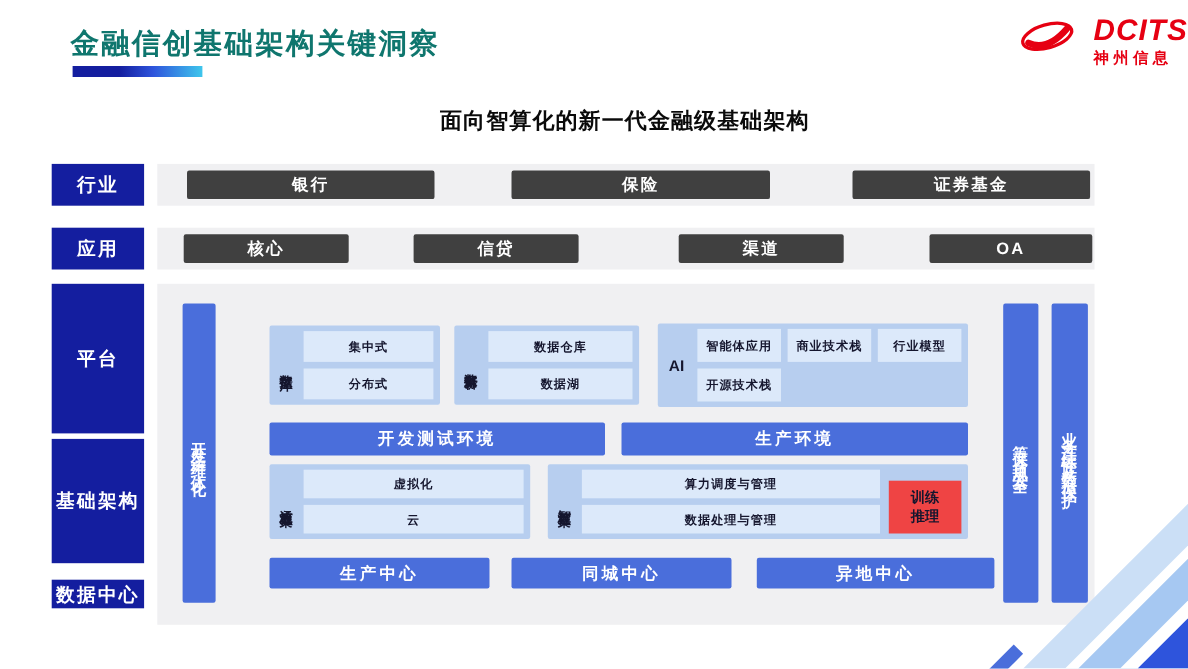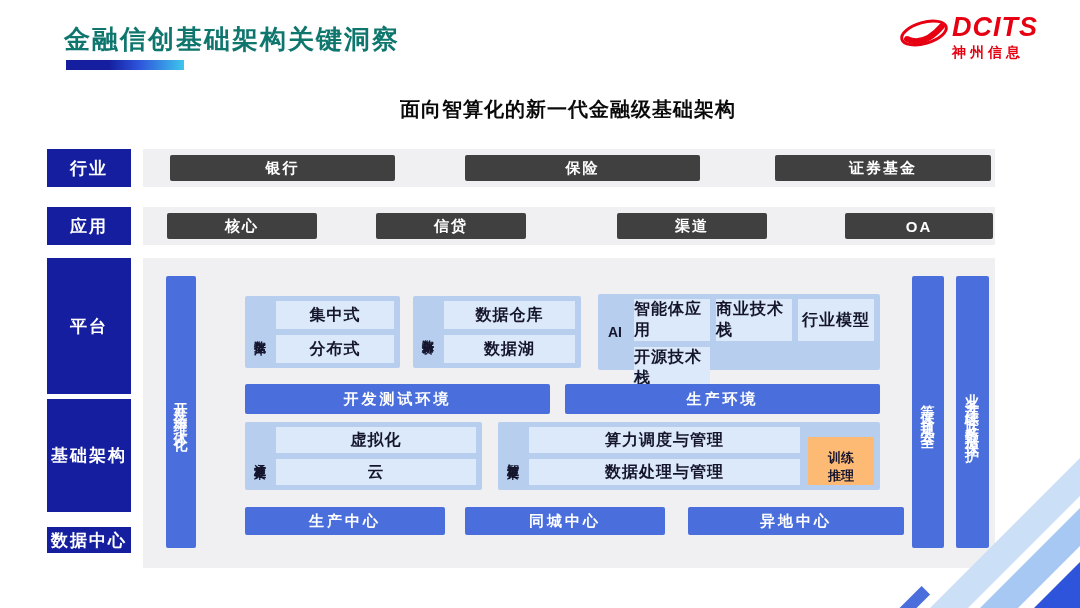--- a/index.html
+++ b/index.html
@@ -4,21 +4,21 @@
 <style>
   * { margin:0; padding:0; box-sizing:border-box; }
   body { background:#ffffff; font-family:"Liberation Sans","DejaVu Sans",sans-serif; }
   #page { position:relative; width:1080px; height:608px; background:#ffffff; overflow:hidden; }
 
   .page-title { position:absolute; left:64px; top:22px; font-size:26px; font-weight:bold;
     color:#0f766e; letter-spacing:2px; }
   .title-accent { position:absolute; left:66px; top:60px; width:118px; height:10px;
     background:linear-gradient(90deg,#141E9F 0%,#141E9F 36%,#2E54DC 62%,#3EC6EC 100%); }
 
-  .logo { position:absolute; left:898px; top:14px; display:flex; align-items:flex-start; gap:2px; }
+  .logo { position:absolute; left:926px; top:14px; display:flex; align-items:flex-start; gap:16px; }
   .logo-text { display:flex; flex-direction:column; align-items:flex-start; }
   .logo-brand { font-size:27px; font-weight:bold; font-style:italic; color:#E60012; letter-spacing:1px; line-height:1; }
   .logo-company { font-size:14px; font-weight:bold; color:#E60012; letter-spacing:4px; margin-top:3px; }
 
   .subtitle { position:absolute; left:140px; top:96px; width:856px; text-align:center;
     font-size:20px; font-weight:bold; color:#0a0a0a; letter-spacing:1px; }
 
   .side { position:absolute; left:47px; width:84px; background:#141E9F; color:#fff;
     display:flex; align-items:center; justify-content:center; font-weight:bold;
     font-size:17px; letter-spacing:2px; }
@@ -34,29 +34,29 @@
     justify-content:center; font-weight:bold; font-size:14px; letter-spacing:6px; border-radius:2px; }
 
   .group { position:absolute; background:#B7CEEF; display:flex; align-items:stretch;
     padding:5px 6px; gap:8px; border-radius:2px; }
   .group-label { writing-mode:vertical-rl; text-orientation:upright; font-weight:bold;
     font-size:12px; color:#15162e; letter-spacing:1px; display:flex; align-items:center;
     justify-content:center; }
   .group-label-h { font-weight:bold; font-size:14px; color:#15162e; display:flex;
     align-items:center; justify-content:center; padding:0 4px; }
   .gitems { display:flex; flex-direction:column; gap:6px; flex:1; justify-content:center; }
-  .gitem { background:#DCE9FA; color:#15162e; font-size:16px; font-weight:bold; flex:1;
+  .gitem { background:#DCE9FA; color:#15162e; font-size:11px; font-weight:bold; flex:1;
     display:flex; align-items:center; justify-content:center; letter-spacing:1px; }
   .ai-grid { display:grid; grid-template-columns:1fr 1fr 1fr; gap:6px; flex:1; }
 
   .bluebar { position:absolute; background:#4A6EDB; color:#fff; display:flex; align-items:center;
     justify-content:center; font-weight:bold; font-size:15px; letter-spacing:3px; border-radius:2px; }
 
-  .side-item { width:66px; background:#fdba74; color:#15162e; font-size:13px; font-weight:bold;
-    display:flex; align-items:flex-end; justify-content:center;margin-top:10px; }
+  .side-item { width:66px; background:#ef4444; color:#15162e; font-size:13px; font-weight:bold;
+    display:flex; align-items:center; justify-content:center;margin-top:10px; }
   .side-item span { display:block; width:28px; text-align:center; word-break:break-all; line-height:1.4; }
 
   .tri { position:absolute; right:0; bottom:0; clip-path:polygon(100% 0,100% 100%,0 100%); }
   .sliver { position:absolute; left:905px; top:584px; width:12px; height:42px;
     background:#4A6EDB; transform:rotate(45deg); }
 </style>
 </head>
 <body>
 
 <div id="page">

